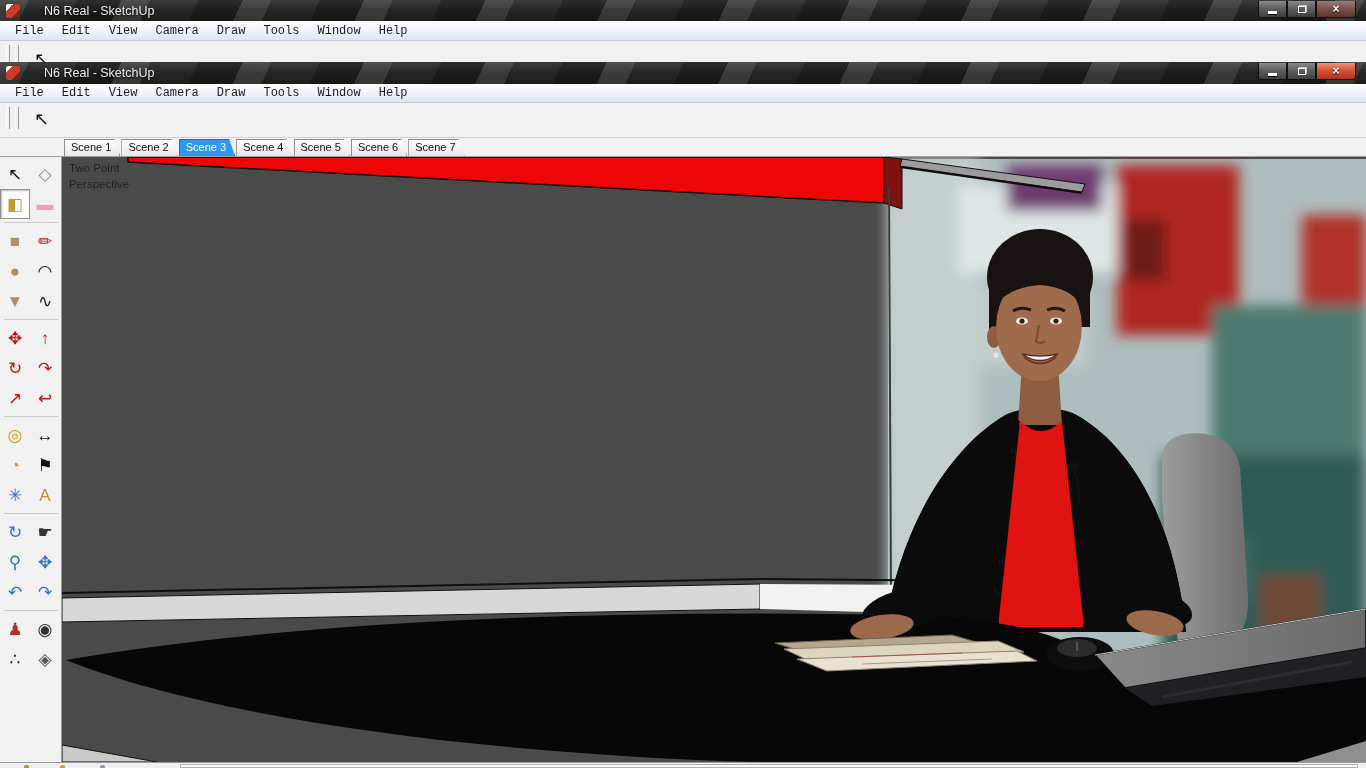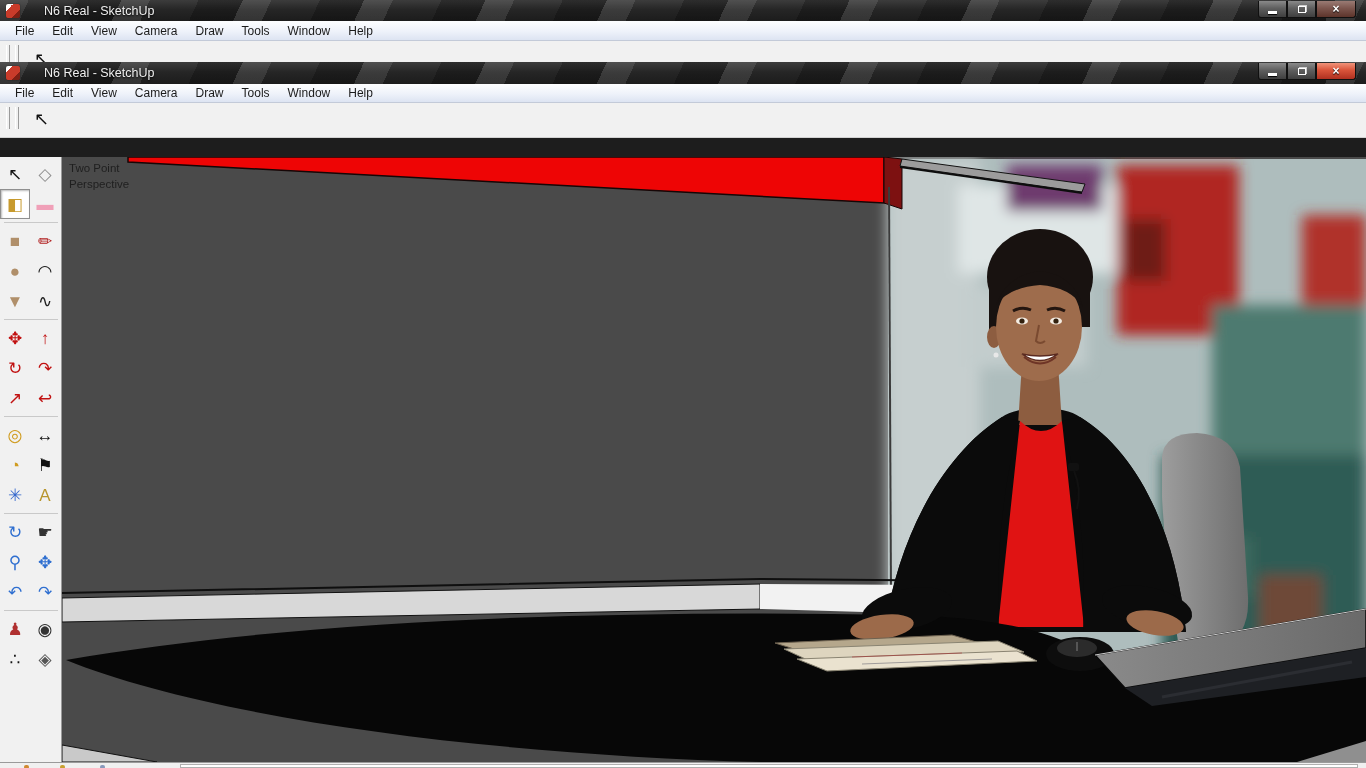--- a/index.html
+++ b/index.html
@@ -25,21 +25,21 @@
   .winbtn.close { width:40px; border-radius:0 0 3px 0; }
   .winbtn .mini { width:9px; height:3px; background:#fff; margin-top:6px; box-shadow:0 1px 1px #000;}
   .winbtn .rest { width:8px; height:7px; border:1px solid #fff; box-shadow:1px -1px 0 0 #cfcfcf; margin:1px 0 0 0;}
   .winbtn .x { font-size:12px; font-weight:bold; line-height:1; text-shadow:0 1px 1px #000;}
   .close.inactive { background:linear-gradient(#9a7b74,#7c564e 45%,#5d342b); }
   .close.active { background:linear-gradient(#f0937a,#d9543a 45%,#b03020); }
 
   
   .menubar { left:0; width:1366px; background:linear-gradient(#fdfeff,#eef2fa 55%,#dde4f2);
     border-bottom:1px solid #c3cad8; display:flex; align-items:center; padding-left:6px; }
-  .menu-item { font-size:12px; color:#1b1b1b; padding:2px 9px; }
+  .menu-item { font-size:12px; color:#1b1b1b; padding:2px 9px;font-family:Liberation Mono, monospace; }
 
   
   .toolbar { left:0; width:1366px; background:#f1f1f1; display:flex; align-items:flex-start; overflow:hidden; }
   .tb-grip { width:4px; height:22px; border-left:1px solid #fff; border-right:1px solid #9a9a9a; margin:4px 3px 0 6px; }
   .tb-grip2 { width:4px; height:22px; border-left:1px solid #fff; border-right:1px solid #9a9a9a; margin:4px 8px 0 2px; }
   .tb-sep { width:1px; background:#b9b9b9; height:24px; margin:4px 5px 0 5px; }
   .tb-icon { width:27px; height:27px; margin:2px 1px 0 1px; display:flex; align-items:center; justify-content:center;
     font-size:18px; line-height:1; }
   .toolbar.clipped .tb-icon { margin-top:4px; }
 
@@ -129,20 +129,29 @@
       <span class="menu-item">Tools</span>
       <span class="menu-item">Window</span>
       <span class="menu-item">Help</span>
     </div>
   <div class="abs toolbar" style="top:103px;height:35px;border-bottom:1px solid #d2d2d2;">
     <div class="tb-grip"></div>
     <div class="tb-grip2"></div>
     <span class="icon-row"><span class="tb-icon" style="color: rgb(17, 17, 17);">↖</span><span class="tb-sep"></span><span class="tb-sep"></span><span class="tb-sep"></span><span class="tb-sep"></span><span class="tb-sep"></span><span class="tb-sep"></span><span class="tb-sep"></span><span class="tb-sep"></span></span>
   </div>
 
+  <div class="abs" id="scene-tabs" style="top:138px;height:19px;">
+      <div class="scene-tab">Scene 1</div>
+      <div class="scene-tab">Scene 2</div>
+      <div class="scene-tab active">Scene 3</div>
+      <div class="scene-tab">Scene 4</div>
+      <div class="scene-tab">Scene 5</div>
+      <div class="scene-tab">Scene 6</div>
+      <div class="scene-tab">Scene 7</div>
+    </div>
 
   <div class="abs" id="tool-palette">
       <div class="pal-grid">
         <div class="pal-cell" style="color: rgb(17, 17, 17);">↖</div>
         <div class="pal-cell" style="color: rgb(143, 143, 143);">◇</div>
         <div class="pal-cell active" style="color: rgb(199, 154, 46);">◧</div>
         <div class="pal-cell" style="color: rgb(240, 160, 184);">▬</div>
       </div>
       <div class="pal-sep"></div>
       <div class="pal-grid">

